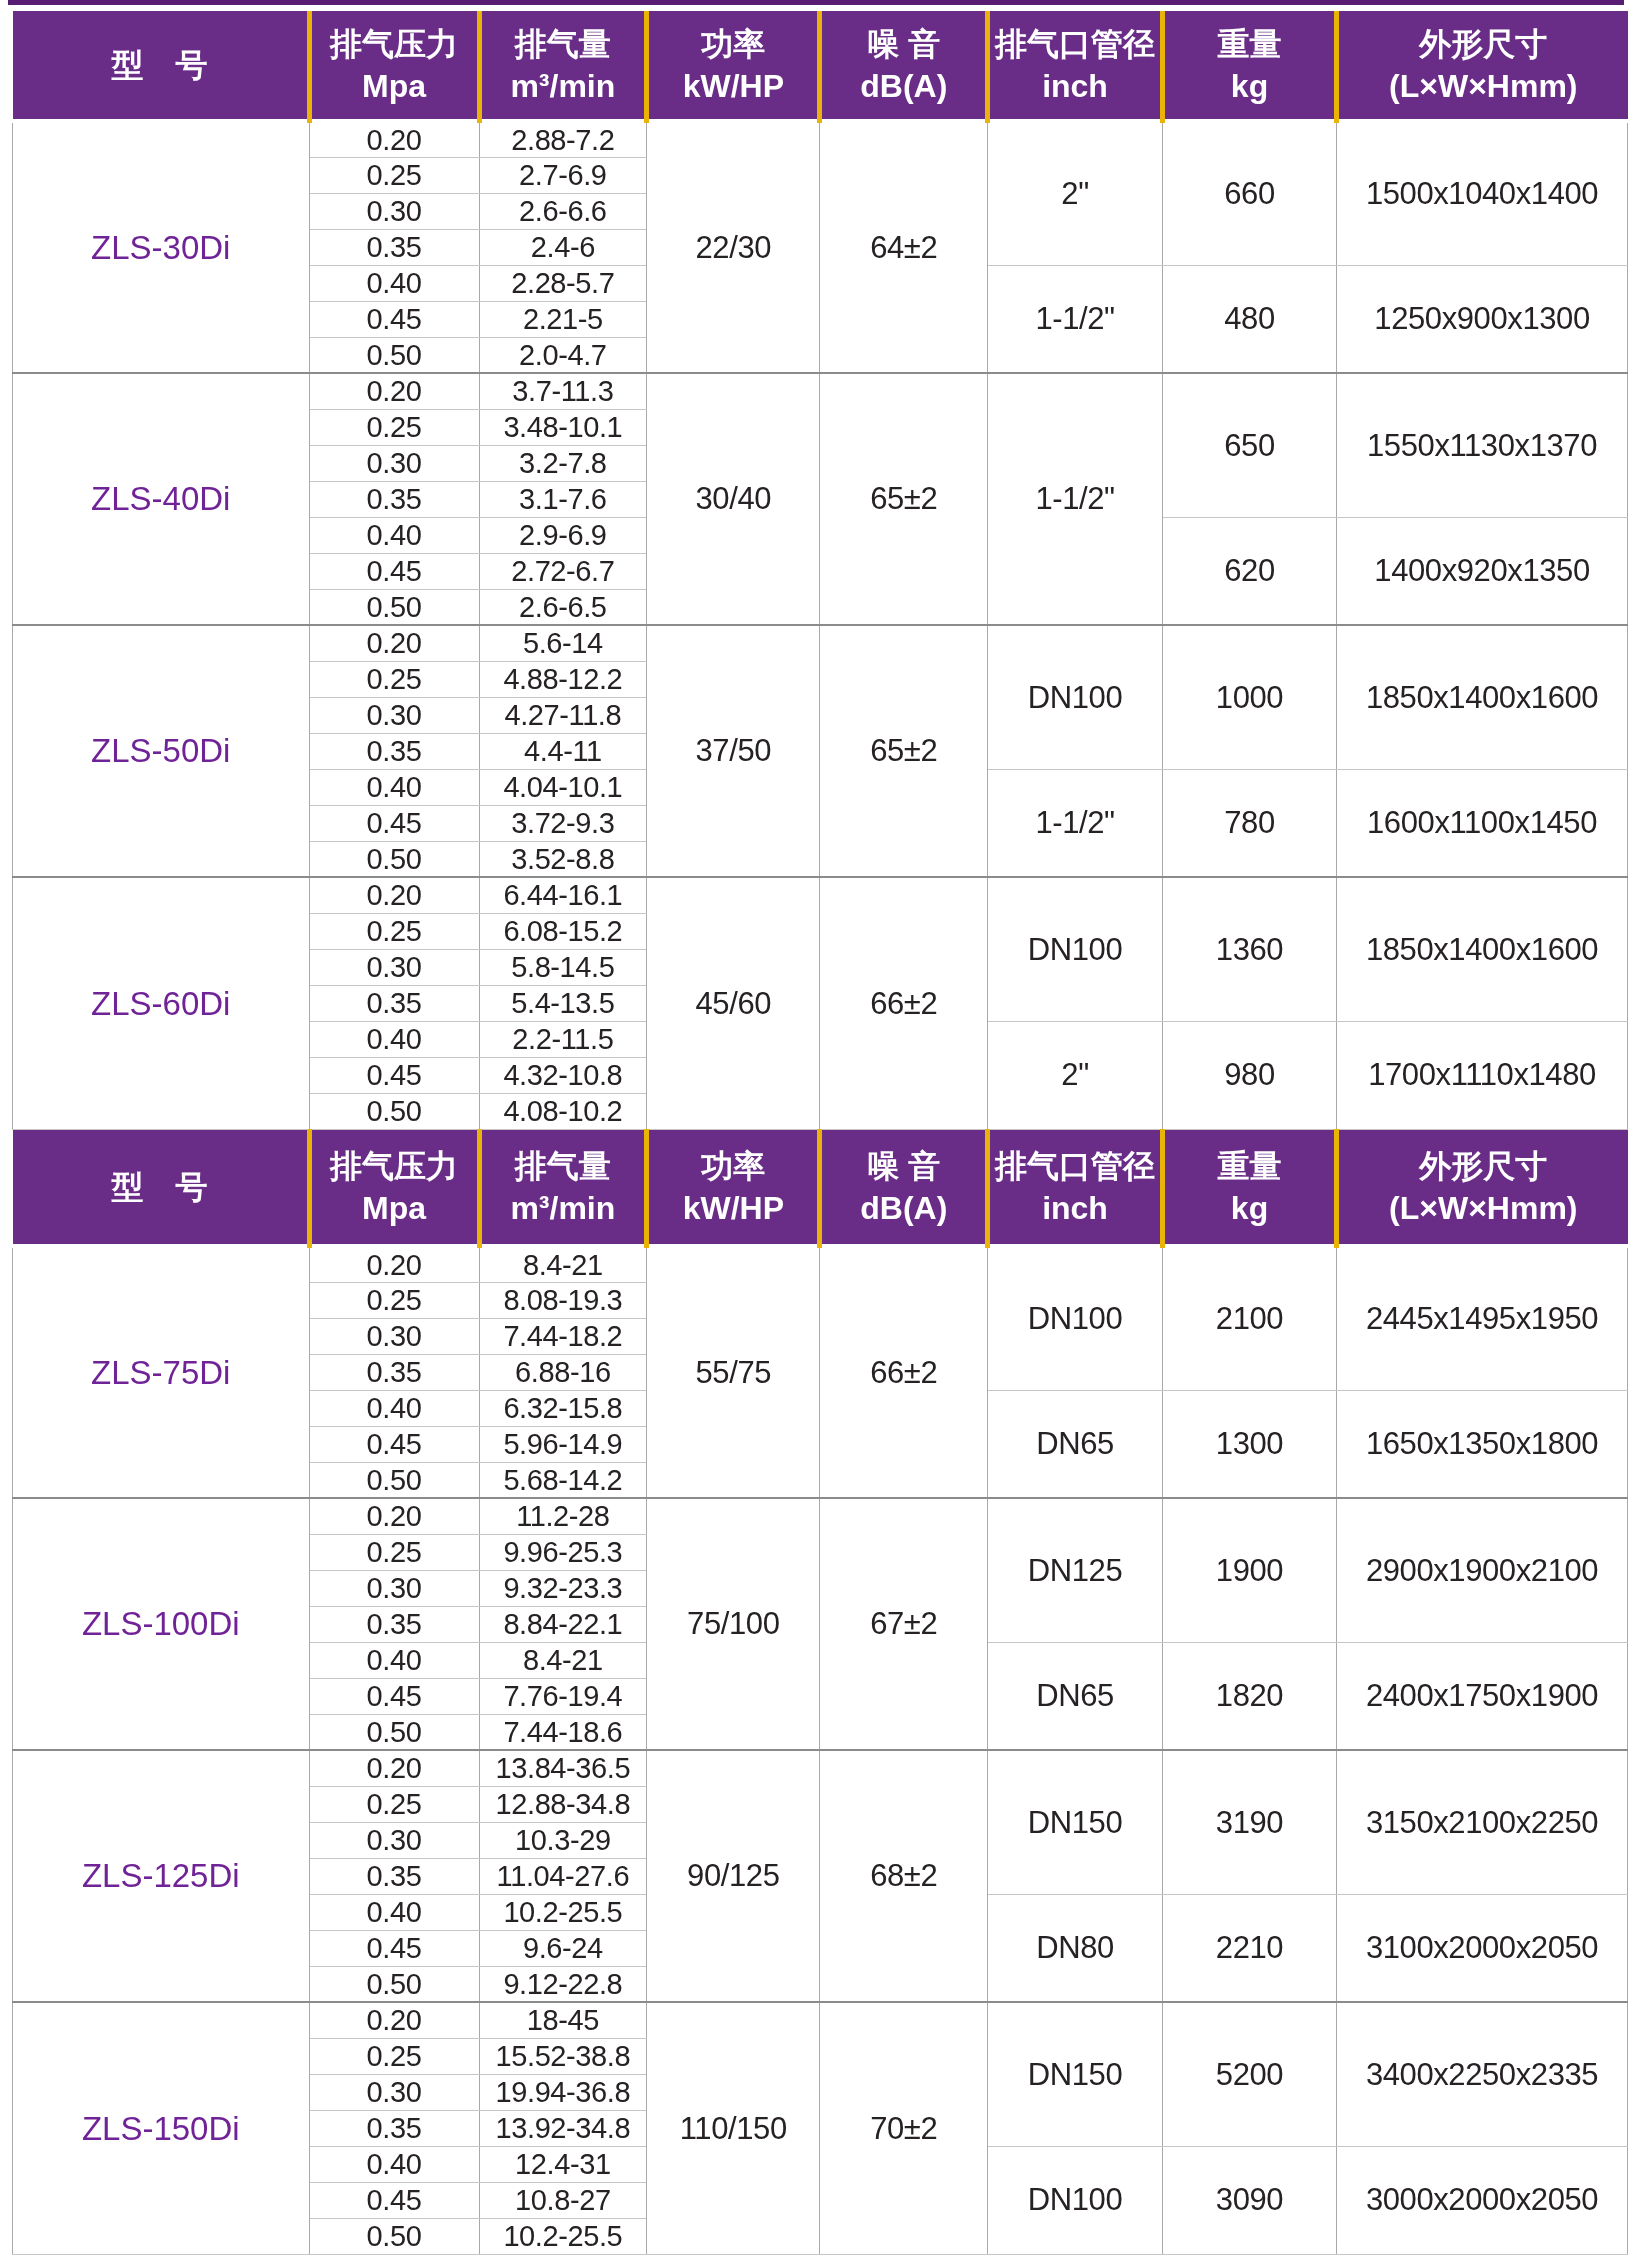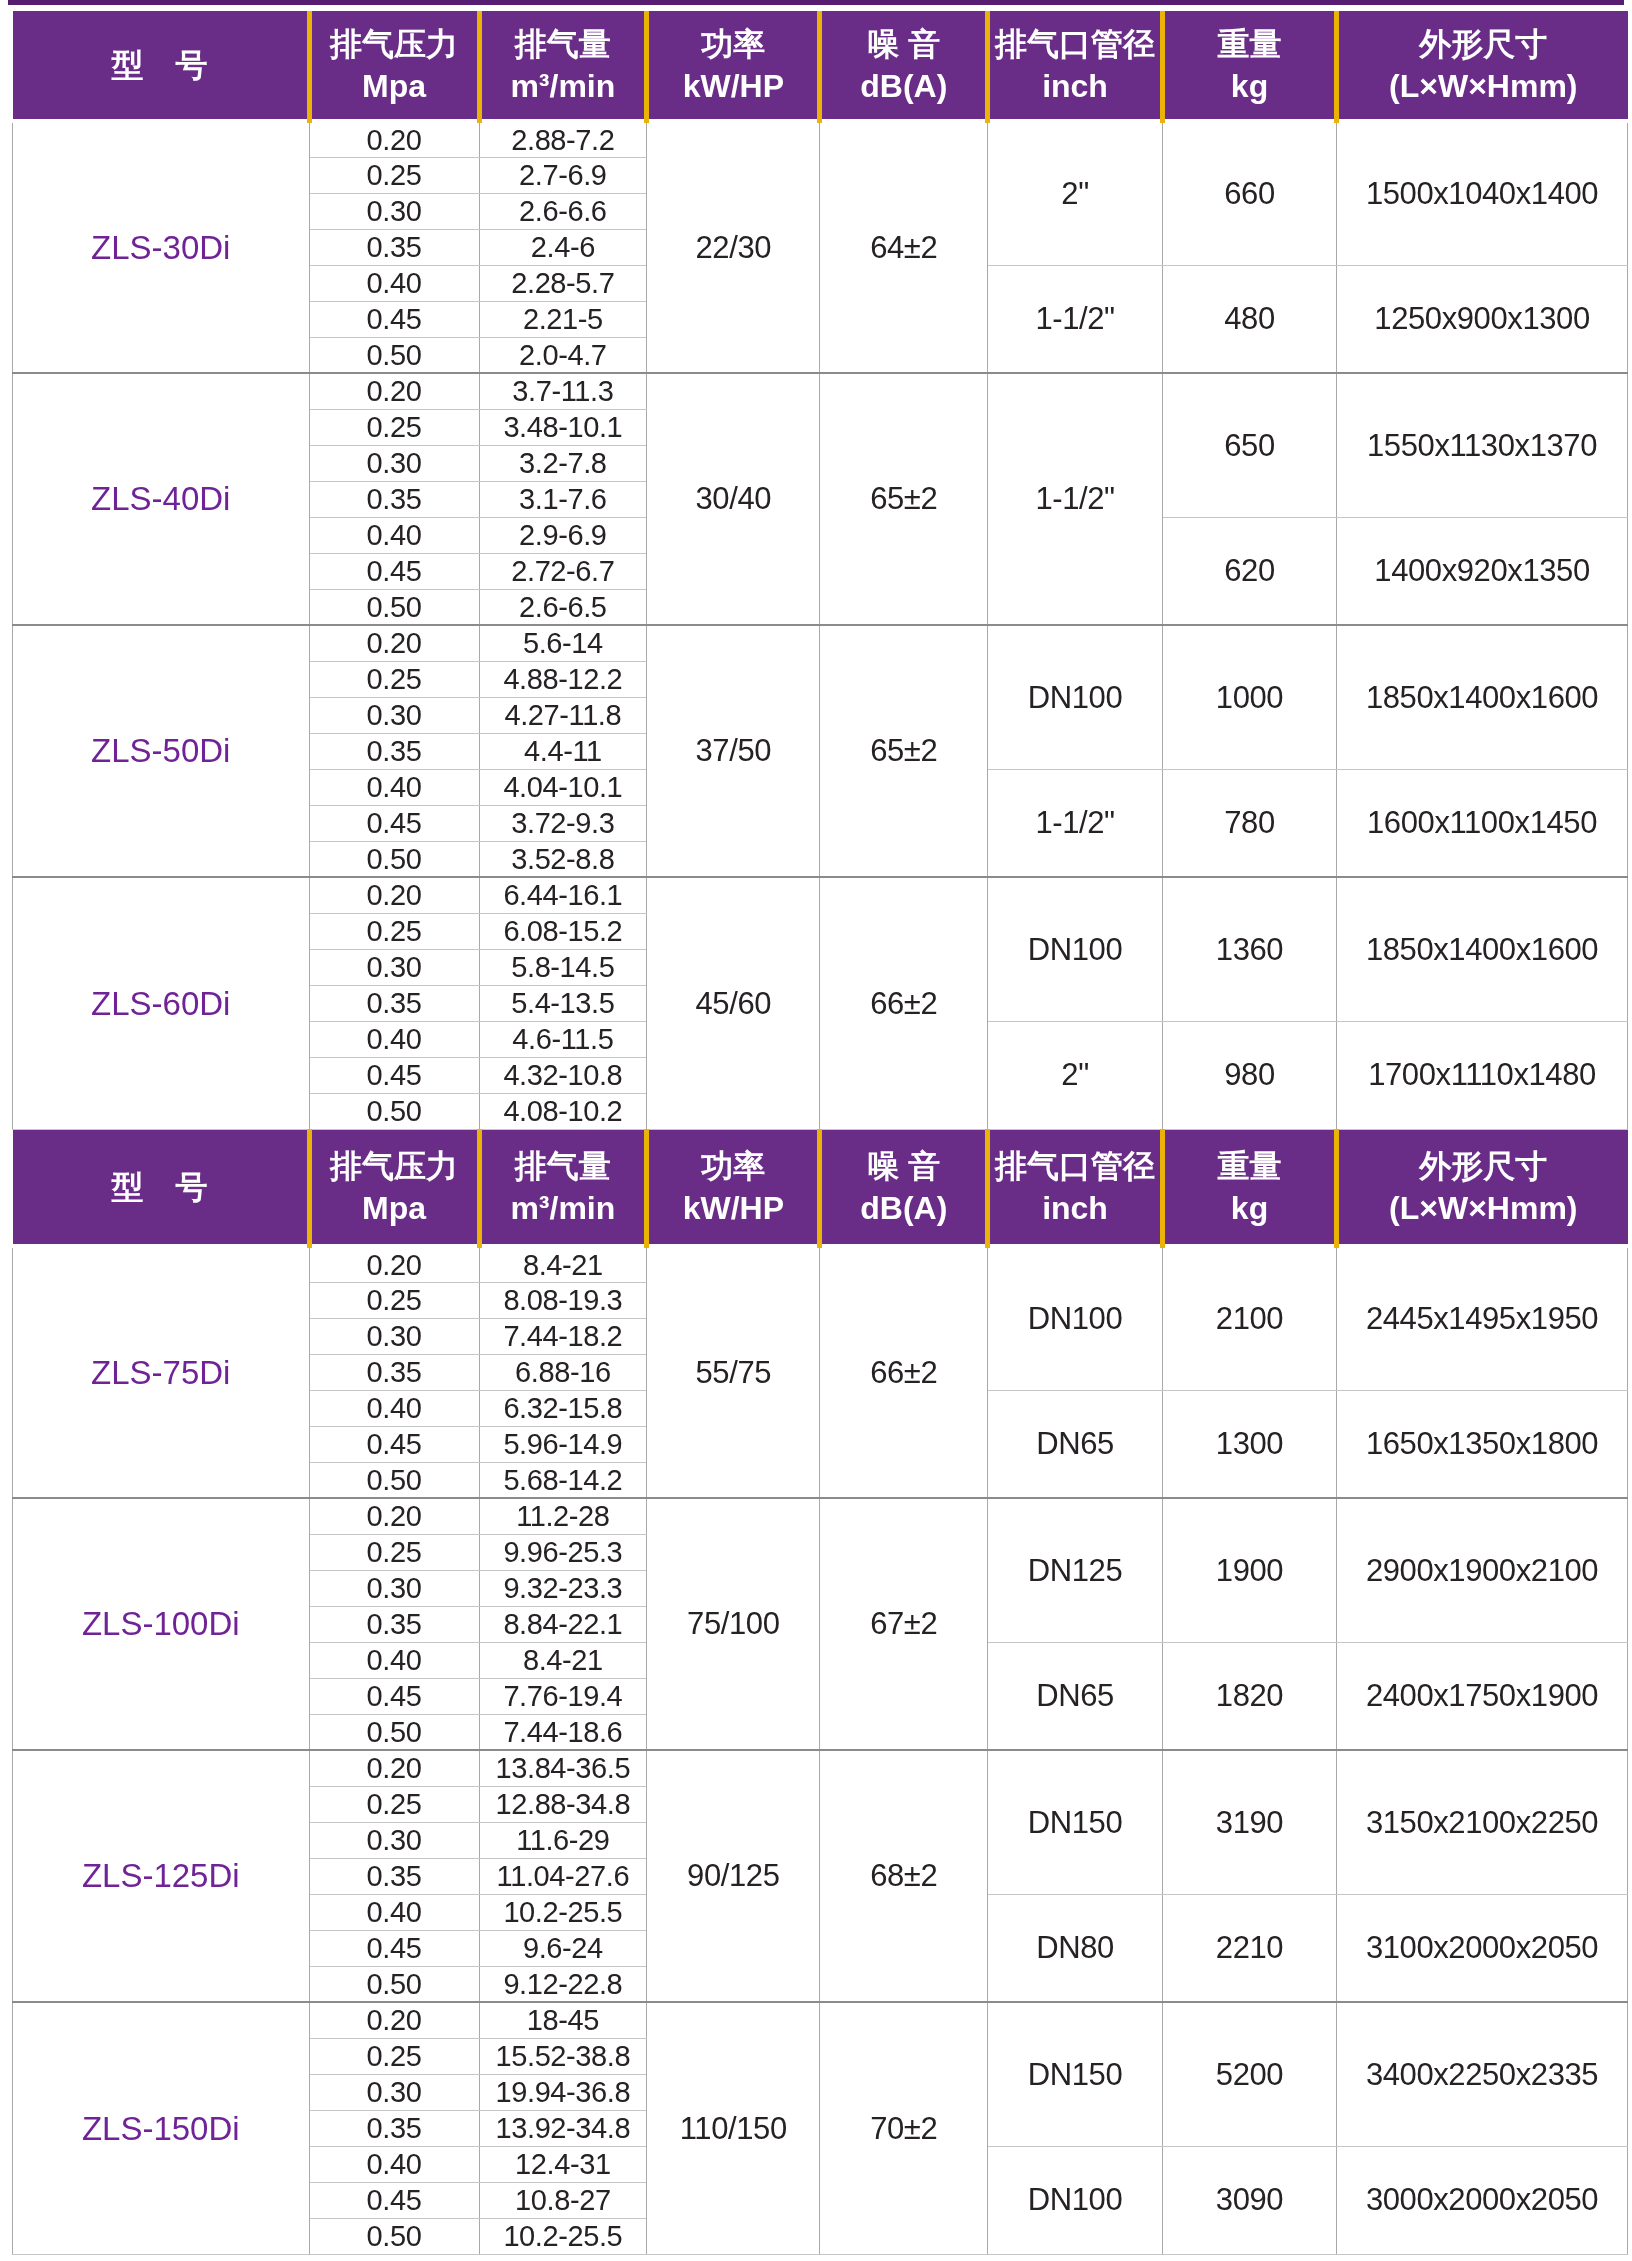--- a/index.html
+++ b/index.html
@@ -257,21 +257,21 @@
       <tr class="data-row">
         <td>0.30</td>
         <td>5.8-14.5</td>
       </tr>
       <tr class="data-row">
         <td>0.35</td>
         <td>5.4-13.5</td>
       </tr>
       <tr class="data-row">
         <td>0.40</td>
-        <td>4.6-11.5</td>
+        <td>2.2-11.5</td>
         <td class="big" rowspan="3">2"</td>
         <td class="big" rowspan="3">980</td>
         <td class="big" rowspan="3">1700x1110x1480</td>
       </tr>
       <tr class="data-row">
         <td>0.45</td>
         <td>4.32-10.8</td>
       </tr>
       <tr class="data-row">
         <td>0.50</td>
@@ -393,21 +393,21 @@
         <td class="big sec-top" rowspan="4">DN150</td>
         <td class="big sec-top" rowspan="4">3190</td>
         <td class="big sec-top" rowspan="4">3150x2100x2250</td>
       </tr>
       <tr class="data-row">
         <td>0.25</td>
         <td>12.88-34.8</td>
       </tr>
       <tr class="data-row">
         <td>0.30</td>
-        <td>11.6-29</td>
+        <td>10.3-29</td>
       </tr>
       <tr class="data-row">
         <td>0.35</td>
         <td>11.04-27.6</td>
       </tr>
       <tr class="data-row">
         <td>0.40</td>
         <td>10.2-25.5</td>
         <td class="big" rowspan="3">DN80</td>
         <td class="big" rowspan="3">2210</td>

